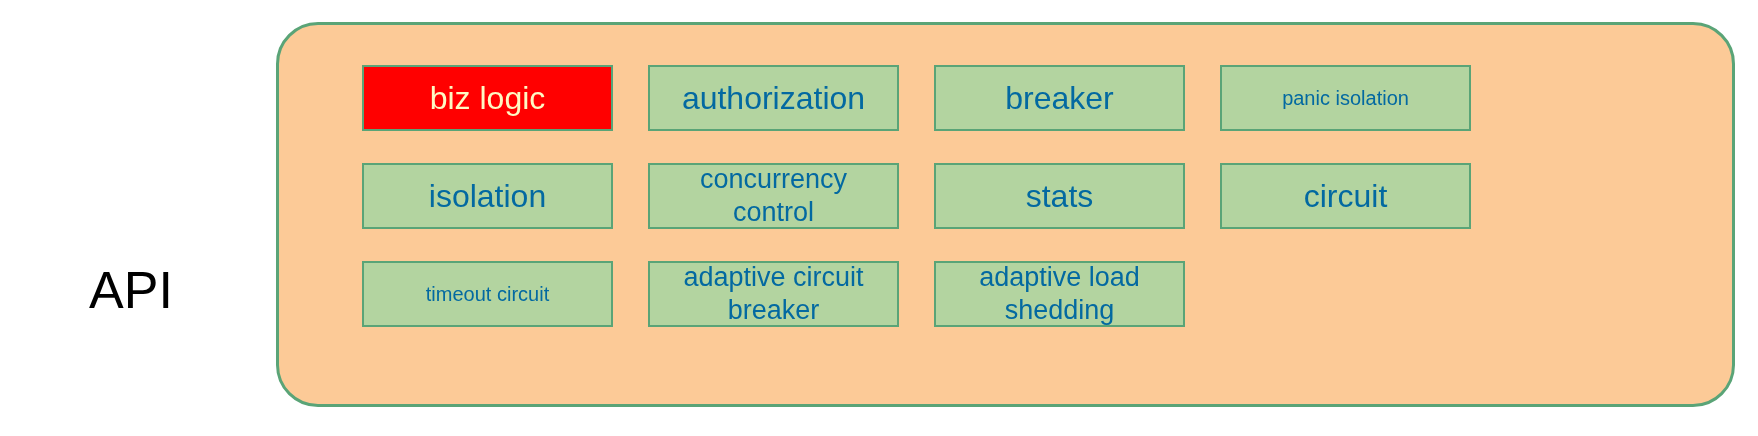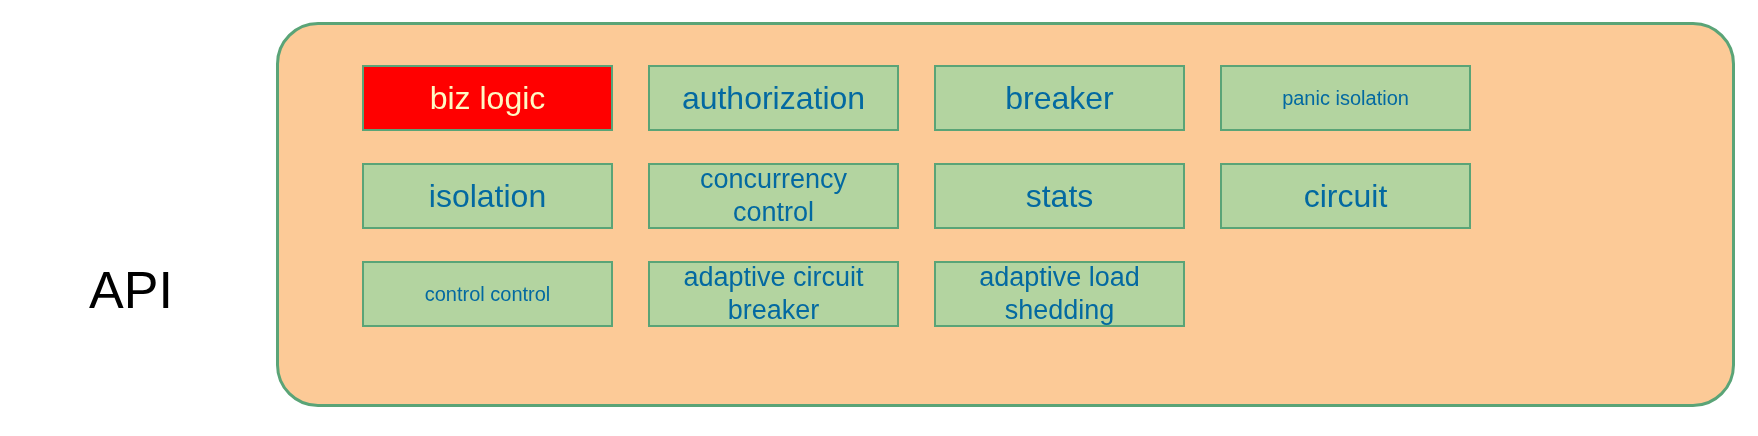--- a/index.html
+++ b/index.html
@@ -99,21 +99,21 @@
       <div class="cap-box">authorization</div>
       <div class="cap-box">breaker</div>
 
       <div class="cap-box sz-sm">panic isolation</div>
       <div class="cap-box">isolation</div>
       <div class="cap-box sz-xs">concurrency
 control</div>
       <div class="cap-box">stats</div>
 
       <div class="cap-box">circuit</div>
-      <div class="cap-box sz-sm">control control</div>
+      <div class="cap-box sz-sm">timeout circuit</div>
       <div class="cap-box sz-xs">adaptive circuit
 breaker</div>
       <div class="cap-box sz-xs">adaptive load
 shedding</div>
 
     </div>
   </div>
 
 </div>
 

